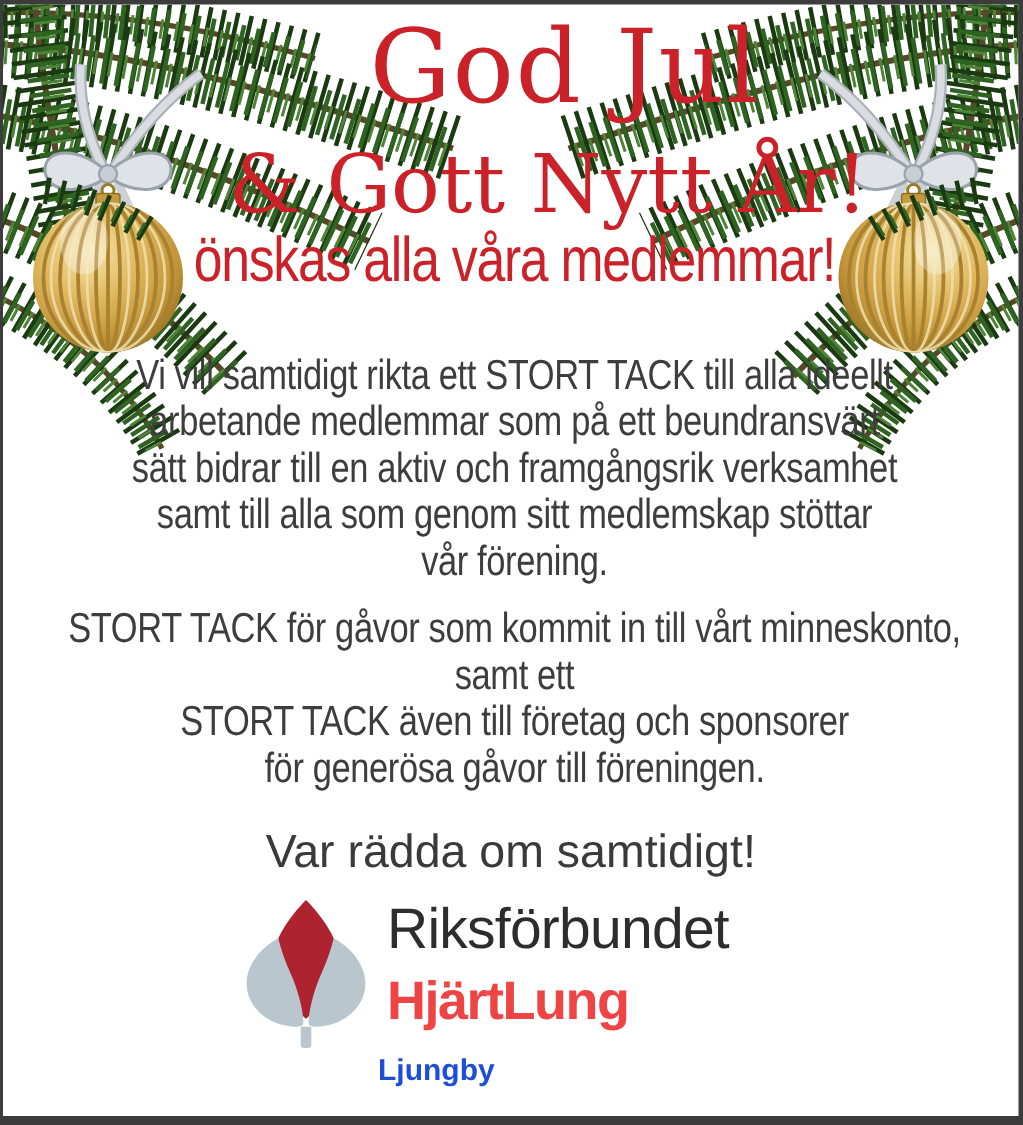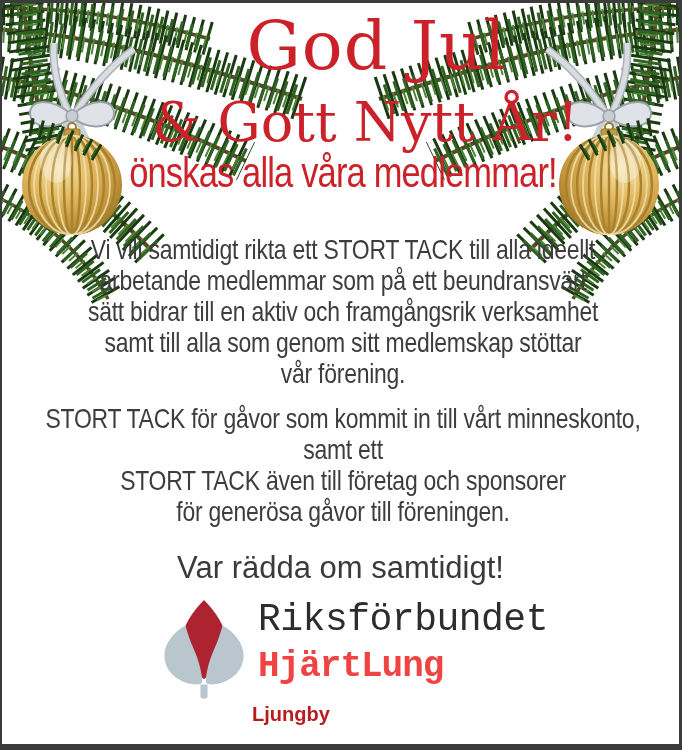--- a/index.html
+++ b/index.html
@@ -52,35 +52,35 @@
   .par1 { top:231px; }
   .par2 { top:400px; }
   .slogan {
     top:548px;
     font-size:31px; line-height:34px;
     color:#3a3a3a;
   }
 
   .logo-block {
     position:absolute; left:158px; top:590px; z-index:2;
-    display:flex; flex-direction:row; align-items:flex-start;font-family:Liberation Mono, monospace;
+    display:flex; flex-direction:row; align-items:flex-start;
   }
   .logo-symbol { width:88px; height:116px; margin-right:10px; }
   .logo-text { padding-top:6px; }
   .logo-line1 {
     font-size:38px; line-height:42px; font-weight:500;
     color:#2d2d2d; letter-spacing:-0.5px;
   }
   .logo-line2 {
     font-size:36px; line-height:52px; font-weight:700;
     color:#ef4444; letter-spacing:-1px;
   }
   .chapter {
     position:absolute; left:250px; top:700px; z-index:2;
-    font-size:20px; font-weight:700; color:#b91c1c;
+    font-size:20px; font-weight:700; color:#1d4ed8;
   }
 </style>
 </head>
 <body>
 
 <div class="card">
 
   <svg class="decor decor-left" width="320" height="320" viewBox="0 0 320 320" xmlns="http://www.w3.org/2000/svg">
     <defs>
       <radialGradient id="goldGrad" cx="38%" cy="32%" r="78%">

